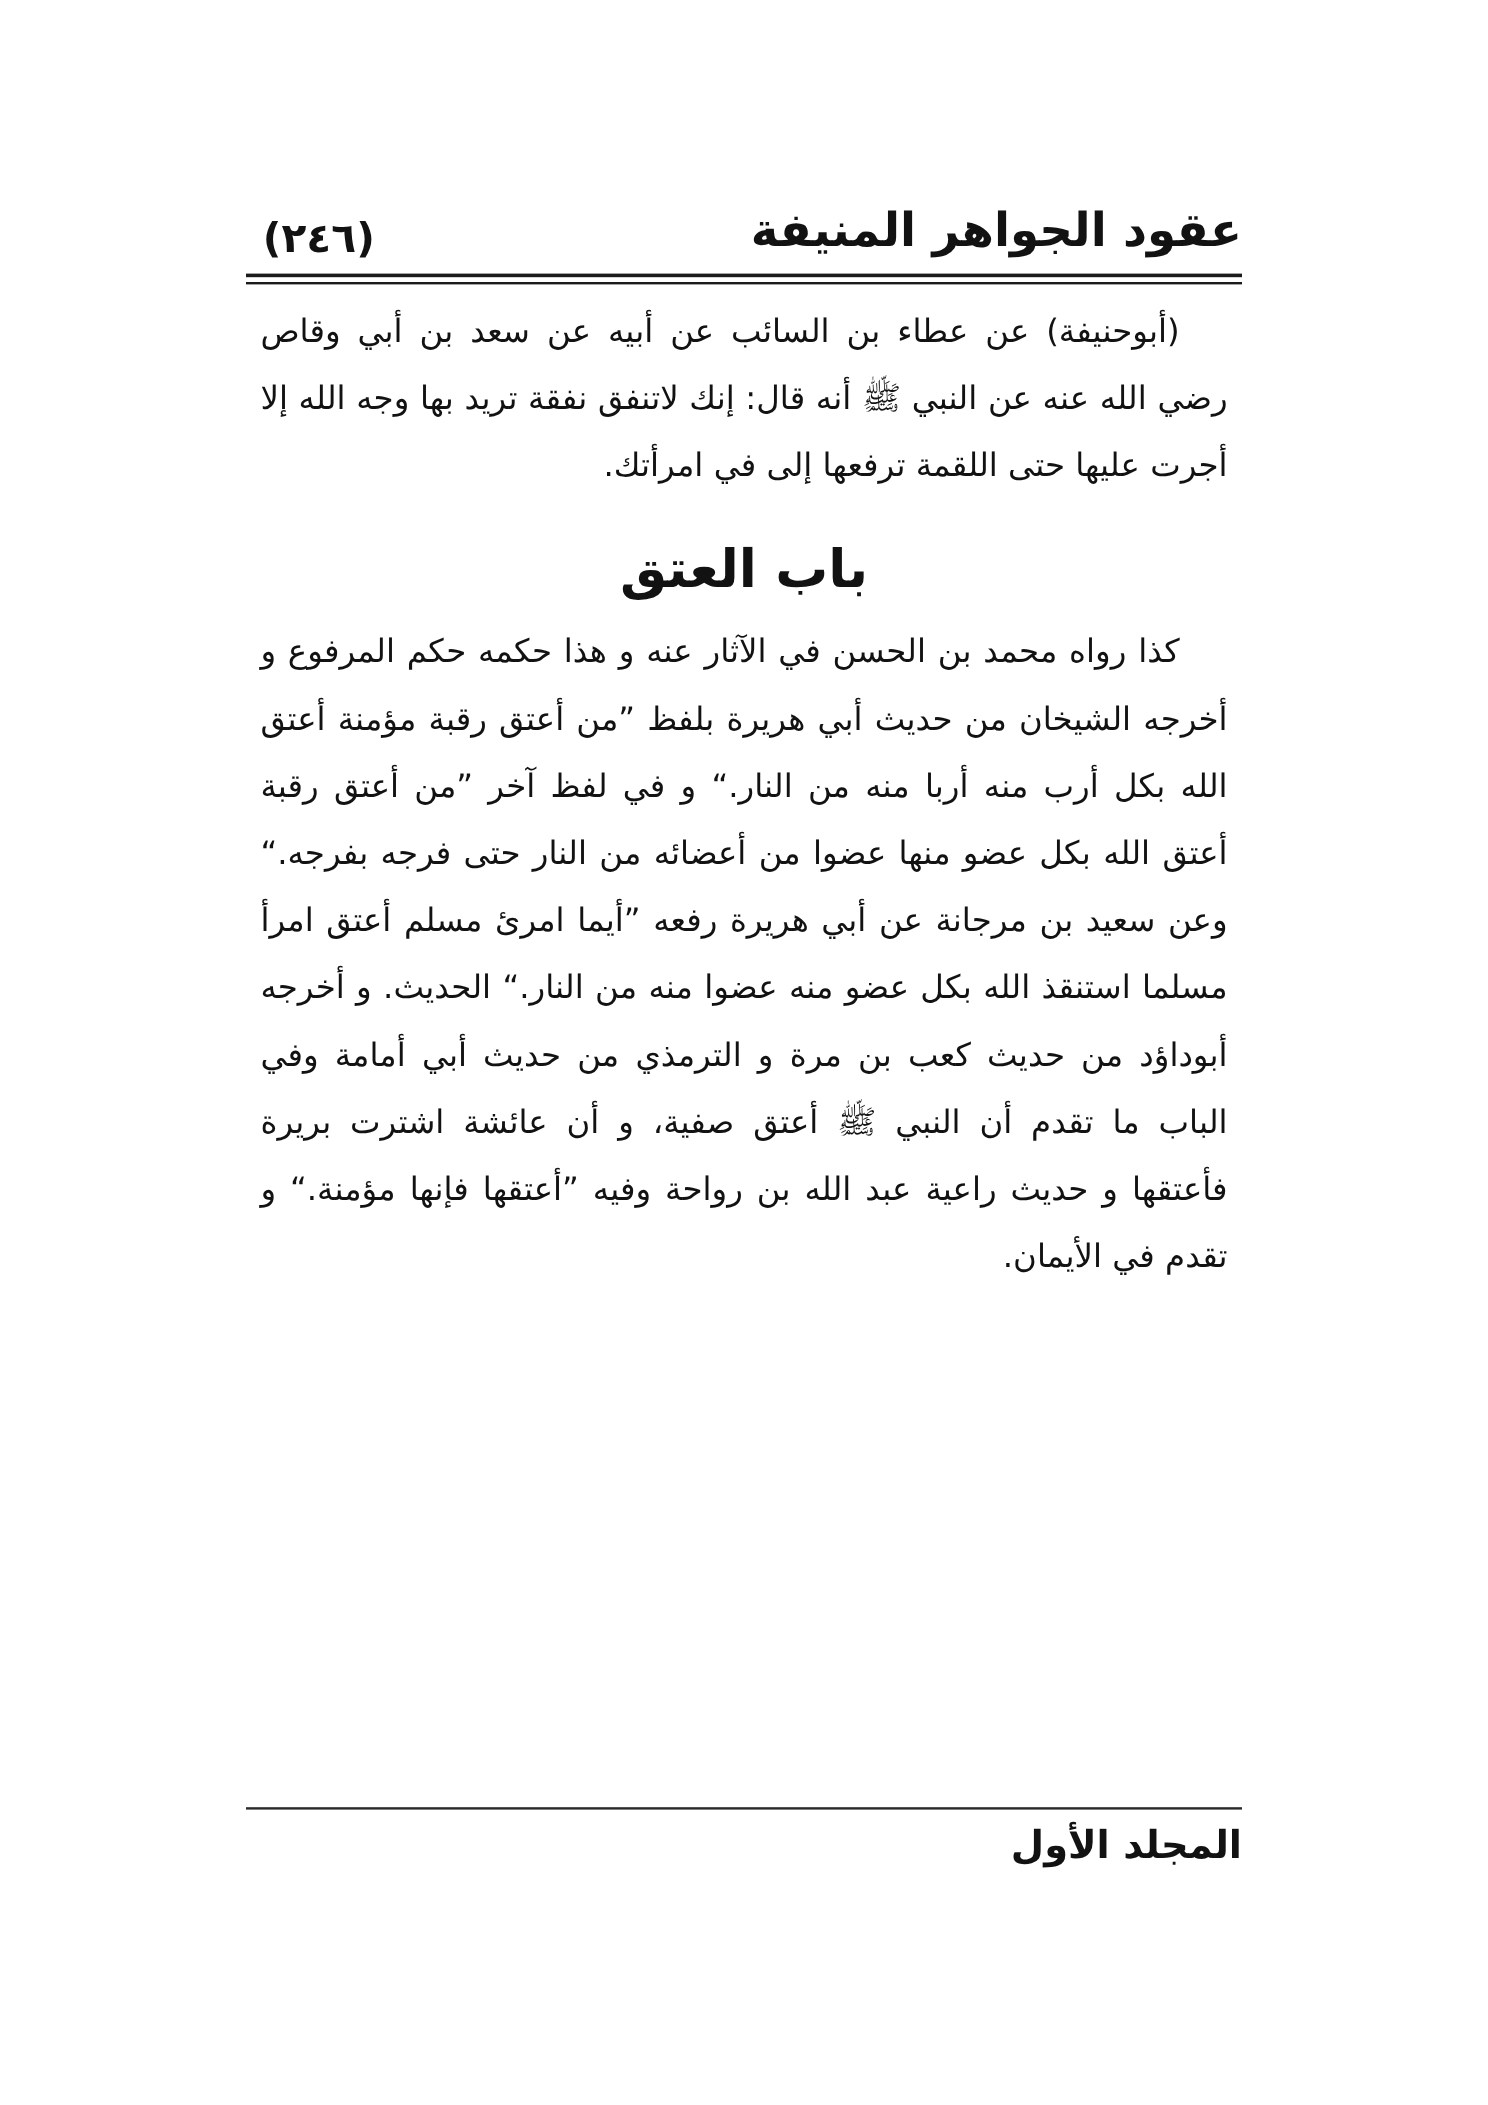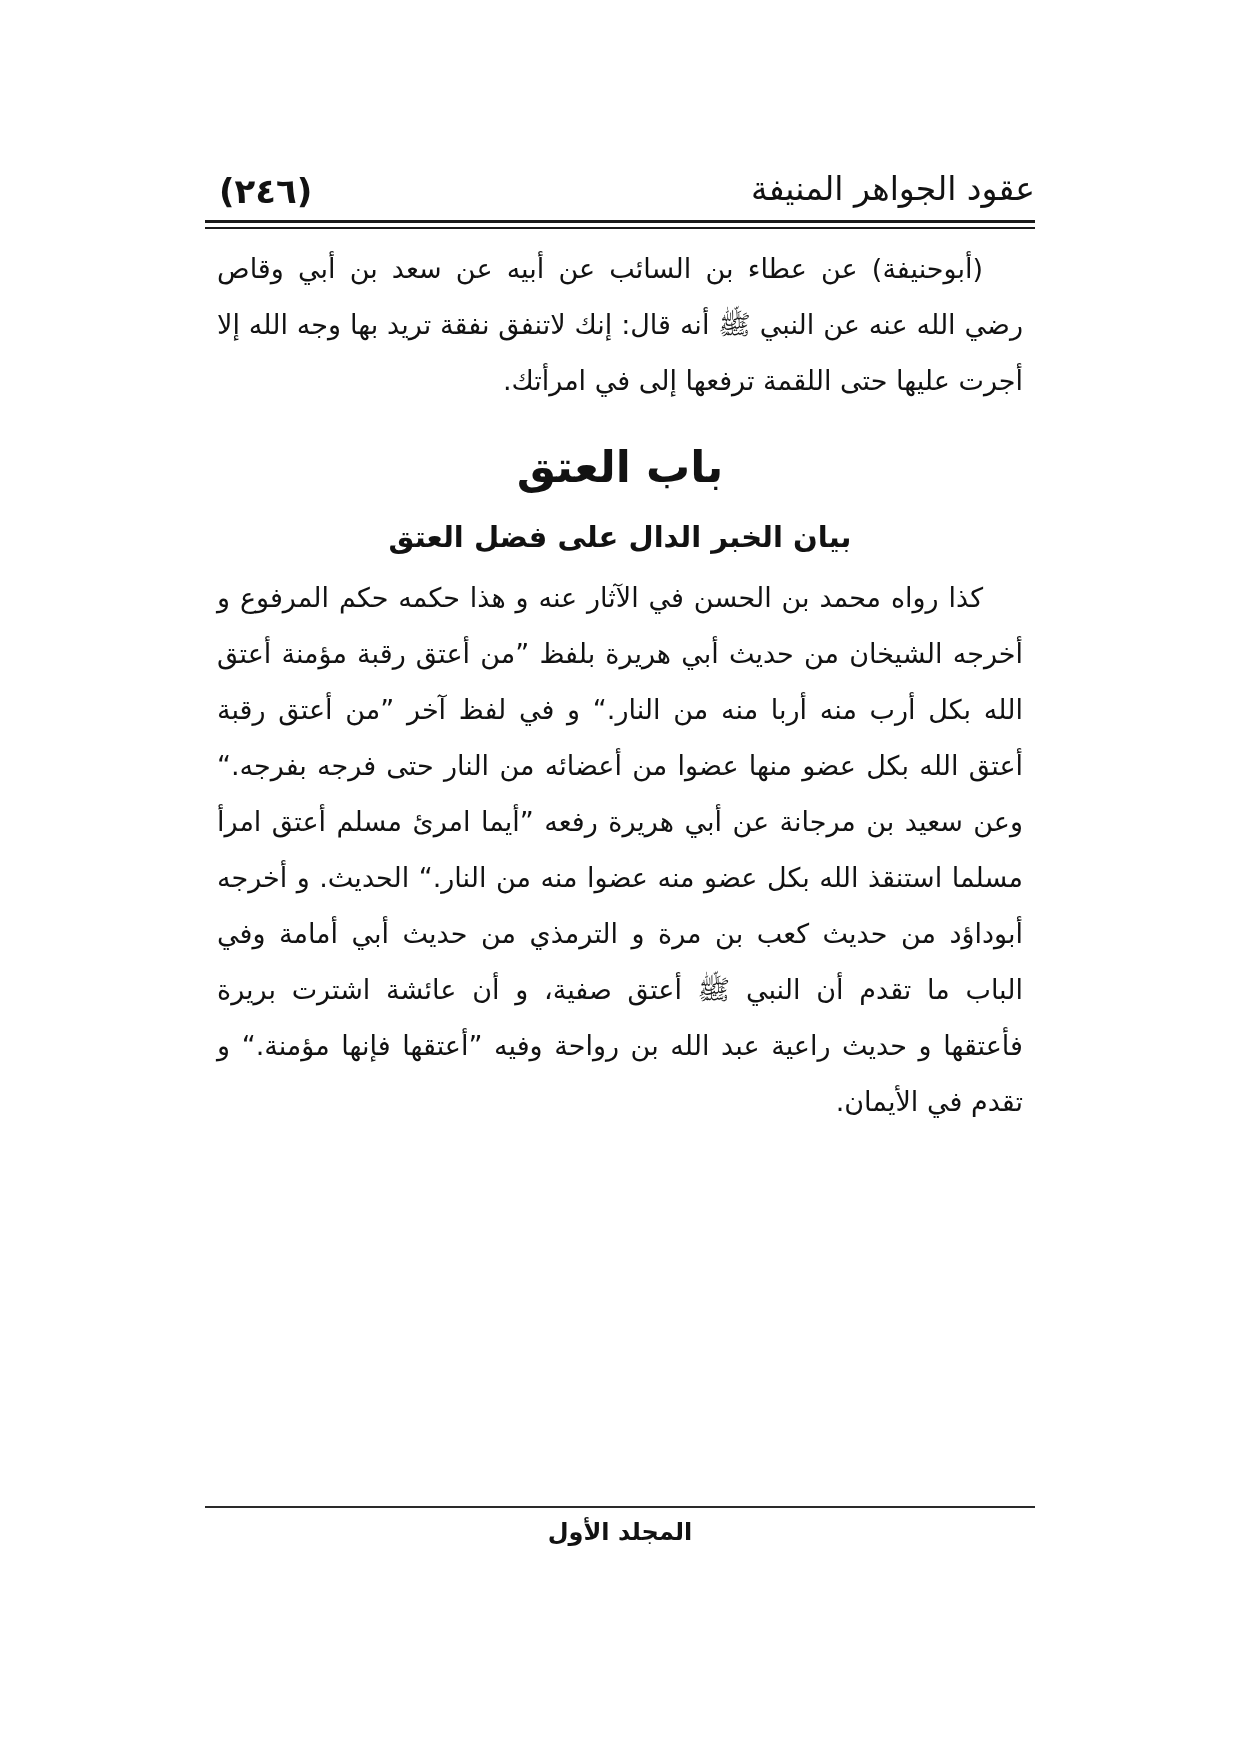--- a/index.html
+++ b/index.html
@@ -24,22 +24,22 @@
   }
   
   .page-header {
     padding-top: 168px;
     display: flex;
     flex-direction: row;
     justify-content: space-between;
     align-items: flex-end;
   }
   .book-title {
-    font-size: 33px;
-    font-weight: normal;
+    font-size: 39px;
+    font-weight: bold;
     letter-spacing: 0;
     line-height: 1.3;
     margin-left: 24px;
   }
   .page-number {
     font-size: 34px;
     font-weight: 600;
     direction: ltr;
     padding-left: 14px;
   }
@@ -80,22 +80,21 @@
     top: 1506px;
     right: 205px;
     left: 205px;
   }
   .rule-single {
     border-top: 2.5px solid #2a2a2a;
     height: 0;
   }
   .volume-label {
     margin-top: 10px;
-    text-align: center;
-    font-size: 24px;
+    font-size: 32px;
     font-weight: bold;
   }
 </style>
 </head>
 <body>
 
 <div class="page">
   <div class="content">
 
     <header class="page-header">
@@ -104,21 +103,20 @@
     </header>
 
     <div class="rule-double"></div>
 
 
     <p class="body-para">(أبوحنيفة) عن عطاء بن السائب عن أبيه عن سعد بن أبي وقاص رضي الله عنه عن النبي ﷺ أنه قال: إنك لاتنفق نفقة تريد بها وجه الله إلا أجرت عليها حتى اللقمة ترفعها إلى في امرأتك.</p>
 
 
     <h1 class="chapter-title">باب العتق</h1>
 
-    <h2 class="section-heading">بيان الخبر الدال على فضل العتق</h2>
 
 
     <p class="body-para">كذا رواه محمد بن الحسن في الآثار عنه و هذا حكمه حكم المرفوع و أخرجه الشيخان من حديث أبي هريرة بلفظ ”من أعتق رقبة مؤمنة أعتق الله بكل أرب منه أربا منه من النار.“ و في لفظ آخر ”من أعتق رقبة أعتق الله بكل عضو منها عضوا من أعضائه من النار حتى فرجه بفرجه.“ وعن سعيد بن مرجانة عن أبي هريرة رفعه ”أيما امرئ مسلم أعتق امرأ مسلما استنقذ الله بكل عضو منه عضوا منه من النار.“ الحديث. و أخرجه أبوداؤد من حديث كعب بن مرة و الترمذي من حديث أبي أمامة وفي الباب ما تقدم أن النبي ﷺ أعتق صفية، و أن عائشة اشترت بريرة فأعتقها و حديث راعية عبد الله بن رواحة وفيه ”أعتقها فإنها مؤمنة.“ و تقدم في الأيمان.</p>
 
   </div>
 
   <footer class="page-footer">
     <div class="rule-single"></div>
     <div class="volume-label">المجلد الأول</div>
   </footer>

